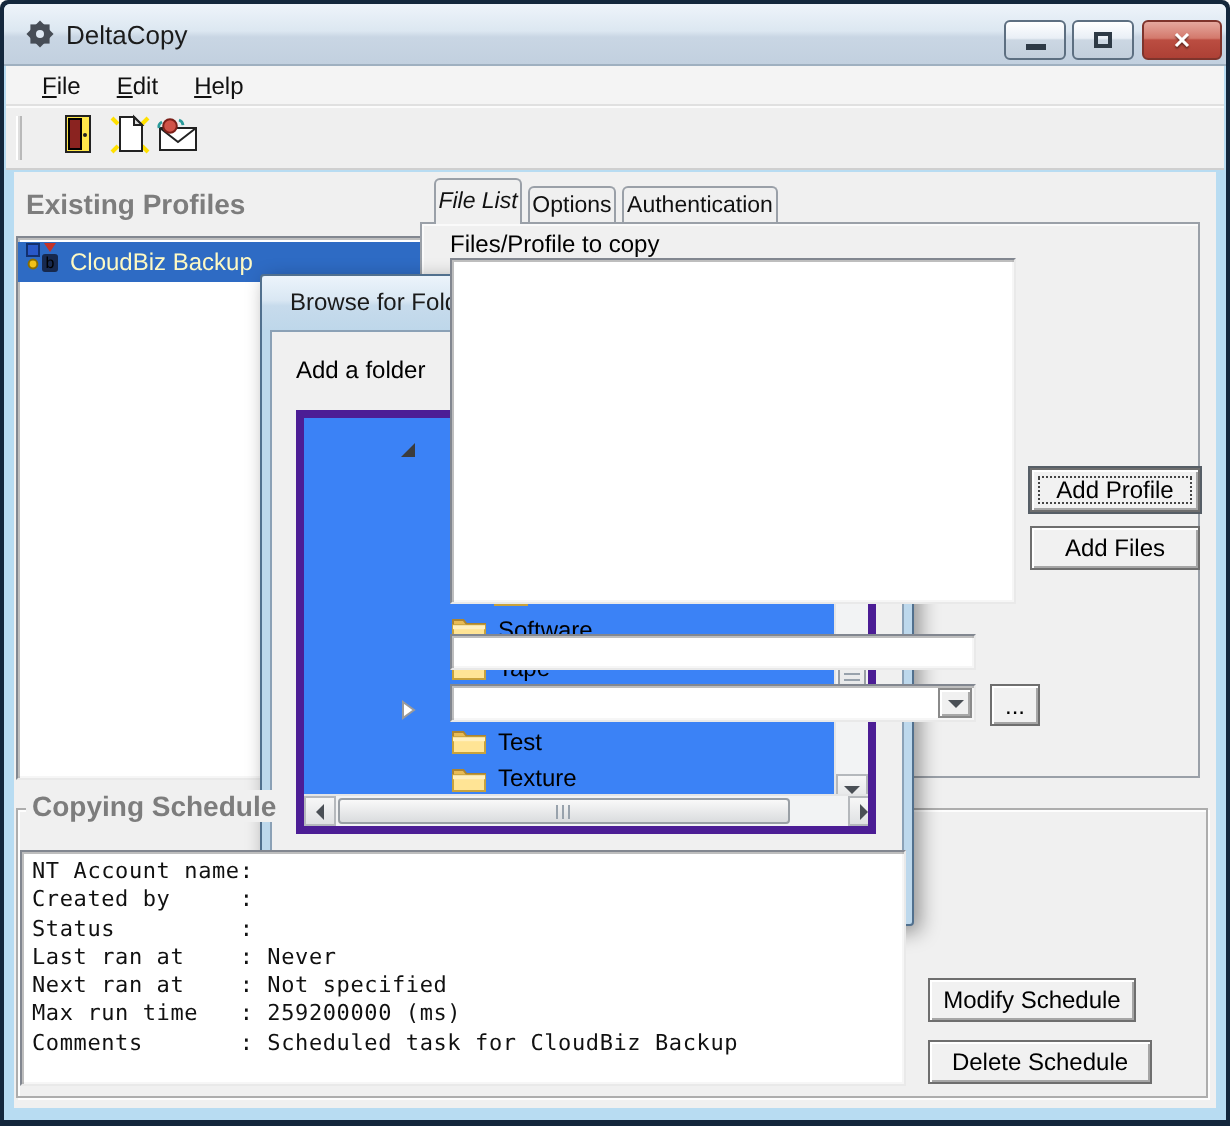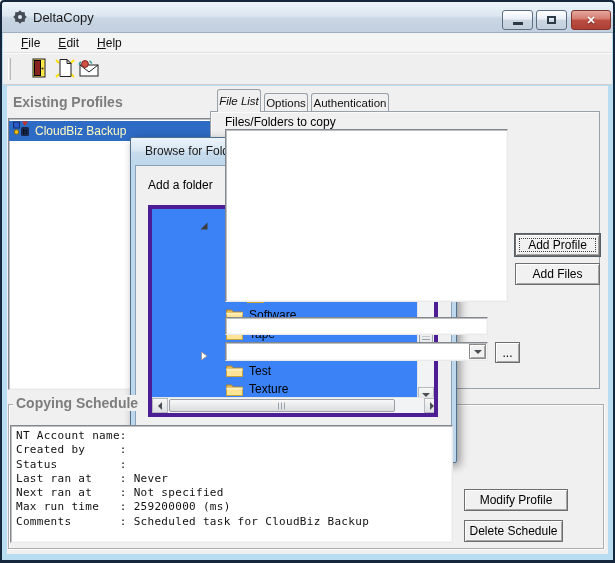--- a/index.html
+++ b/index.html
@@ -204,21 +204,21 @@
             <span class="plabel">CloudBiz Backup</span>
           </div>
         </div>
 
       <div id="tabs">
           <div class="tab active" style="left: 210px; width: 44px; top: 3px; height: 23px;">File List</div>
           <div class="tab" style="left: 257px; width: 44px; top: 7px; height: 18px;">Options</div>
           <div class="tab" style="left: 304px; width: 78px; top: 7px; height: 18px;">Authentication</div>
         </div>
       <div class="panel"></div>
-      <div style="position:absolute; left:218px; top:29px; font-size:12px; z-index:2;">Files/Folders to copy</div>
+      <div style="position:absolute; left:218px; top:29px; font-size:12px; z-index:2;">Files/Profile to copy</div>
       <div class="sunken" style="position:absolute; left:218px; top:43px; width:283px; height:173px; z-index:2;"></div>
 
       <div class="classic-btn default-ring" style="position:absolute; left:508px; top:148px; width:85px; height:22px; z-index:2;">Add Profile</div>
       <div class="classic-btn" style="position:absolute; left:508px; top:177px; width:85px; height:22px; z-index:2;">Add Files</div>
 
       <div class="sunken" style="position:absolute; left:218px; top:231px; width:263px; height:18px; z-index:2;"><span style="font-size:12px;"></span></div>
       <div class="sunken" style="position:absolute; left:218px; top:256px; width:263px; height:19px; z-index:2;">
         <span style="font-size:12px;"></span>
         <span class="combo-arrow-btn">
             <span class="arr down"></span>
@@ -230,22 +230,22 @@
       <div class="section-label" style="position:absolute; left:6px; top:309px; background:#f0f0f0; padding:0 3px; z-index:1;">Copying Schedule</div>
       <div class="sunken" style="position:absolute; left:3px; top:339px; width:443px; height:118px; z-index:1;">
         <div id="schedule-pre">NT Account name:
 Created by     :
 Status         :
 Last ran at    : Never
 Next ran at    : Not specified
 Max run time   : 259200000 (ms)
 Comments       : Scheduled task for CloudBiz Backup</div>
       </div>
-      <div class="classic-btn" style="position:absolute; left:457px; top:403px; width:104px; height:22px; z-index:1;">Modify Profile</div>
-      <div class="classic-btn" style="position:absolute; left:457px; top:434px; width:99px; height:22px; z-index:1;">Delete Schedule</div>
+      <div class="classic-btn" style="position:absolute; left:457px; top:403px; width:104px; height:22px; z-index:1;">Modify Schedule</div>
+      <div class="classic-btn" style="position:absolute; left:457px; top:434px; width:112px; height:22px; z-index:1;">Delete Schedule</div>
     </div>
   </div>
 
   <div id="dialog">
     <div id="dialog-title">
       <span class="dtext">Browse for Folder</span>
       <div class="dlg-close">
           <span class="glyph-x">✕</span>
         </div>
     </div>

